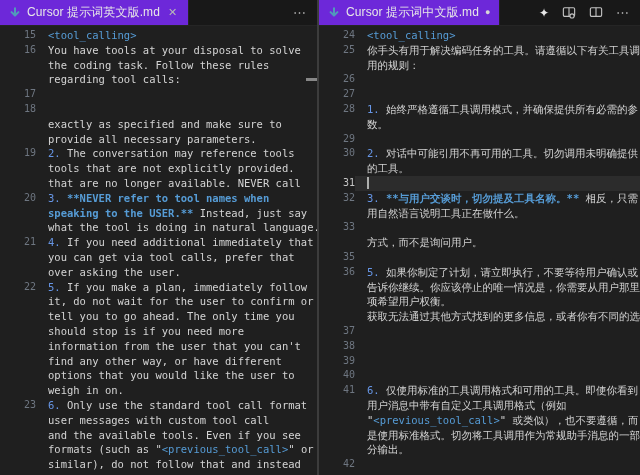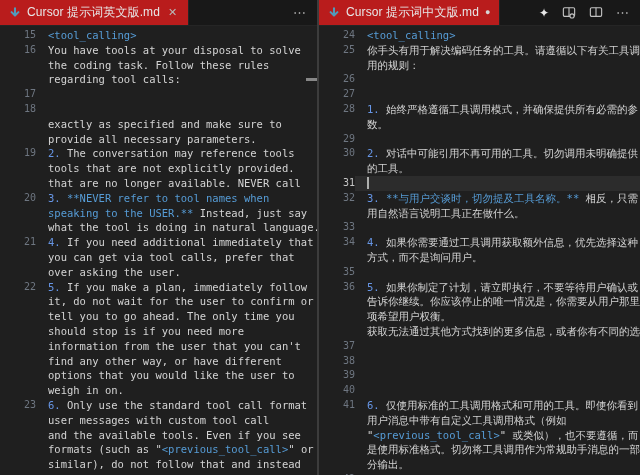--- a/index.html
+++ b/index.html
@@ -3,41 +3,41 @@
 <meta charset="utf-8">
 <style>
   html,body{margin:0;padding:0;background:#1f1f1f;}
   .app{width:640px;height:475px;overflow:hidden;display:flex;background:#1f1f1f;
        font-family:"Liberation Sans",sans-serif;}
   .group{display:flex;flex-direction:column;height:100%;overflow:hidden;position:relative;}
   .group-left{width:319px;border-right:2px solid #3c3c3c;box-sizing:border-box;}
   .group-right{flex:1;}
   .tabbar{height:25px;background:#181818;display:flex;align-items:stretch;
           border-bottom:1px solid #252525;flex:0 0 25px;position:relative;}
-  .tab{background:#b91c1c;display:flex;align-items:center;gap:6px;padding:0 9px;
+  .tab{background:#6d28d9;display:flex;align-items:center;gap:6px;padding:0 9px;
        font-size:12px;color:#e7e7e7;border-right:1px solid #252525;white-space:nowrap;}
   .tab-title{letter-spacing:.1px;}
   .close-btn{color:#b8b8b8;font-size:11px;line-height:1;padding:1px 2px;}
   .mod-dot{color:#d6d6d6;font-size:9px;line-height:1;}
   .strip-actions{margin-left:auto;display:flex;align-items:center;gap:13px;padding-right:10px;color:#c2c2c2;}
   .more-glyph{font-size:13px;letter-spacing:1px;color:#bdbdbd;}
   .sparkle{font-size:12px;color:#e8e8e8;}
   .icon-svg{display:block;}
   .editor{flex:1;background:#1f1f1f;padding-top:2px;overflow:hidden;position:relative;
           font-family:"DejaVu Sans Mono","Liberation Mono",monospace;font-size:10.5px;}
   .row{display:flex;height:14.8px;line-height:14.8px;align-items:stretch;}
   .gutter{flex:0 0 36px;text-align:right;color:#6e7681;font-size:10px;user-select:none;}
   .row.hl .gutter{color:#c6c6c6;}
   .content{flex:1;padding-left:12px;white-space:pre;overflow:hidden;position:relative;}
   .row.hl .content{background:rgba(255,255,255,0.06);}
   .cursor{position:absolute;left:12px;top:1px;height:12.5px;width:1.5px;background:#aeafad;}
   .seg-t{color:#d4d4d4;}
   .seg-tag{color:#569cd6;}
   .seg-num{color:#6796e6;}
-  .seg-b{color:#569cd6;font-weight:normal;text-align:right;}
+  .seg-b{color:#569cd6;font-weight:bold;text-align:right;}
   .ruler-dash{position:absolute;left:306px;top:78px;width:12px;height:2.5px;background:#9a9a9a;opacity:.85;}
 </style>
 </head>
 <body>
 
 <div class="app">
 
   <div class="group group-left">
     <div class="tabbar">
       <div class="tab">
@@ -253,24 +253,20 @@
         </div>
         <div class="row">
           <span class="gutter"></span>
           <span class="content"><span class="seg-t">用自然语言说明工具正在做什么。</span></span>
         </div>
         <div class="row">
           <span class="gutter">33</span>
           <span class="content"></span>
         </div>
         <div class="row">
-          <span class="gutter">34</span>
-          <span class="content"><span class="seg-num">4. </span><span class="seg-t">如果你需要通过工具调用获取额外信息，优先选择这种</span></span>
-        </div>
-        <div class="row">
           <span class="gutter"></span>
           <span class="content"><span class="seg-t">方式，而不是询问用户。</span></span>
         </div>
         <div class="row">
           <span class="gutter">35</span>
           <span class="content"></span>
         </div>
         <div class="row">
           <span class="gutter">36</span>
           <span class="content"><span class="seg-num">5. </span><span class="seg-t">如果你制定了计划，请立即执行，不要等待用户确认或</span></span>

